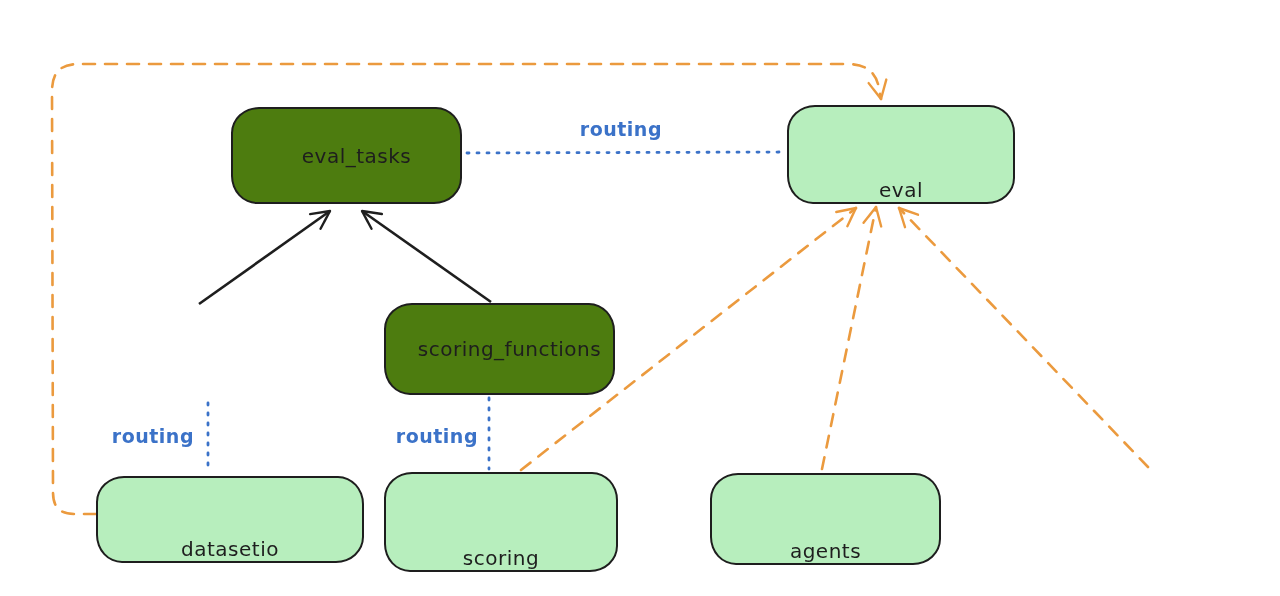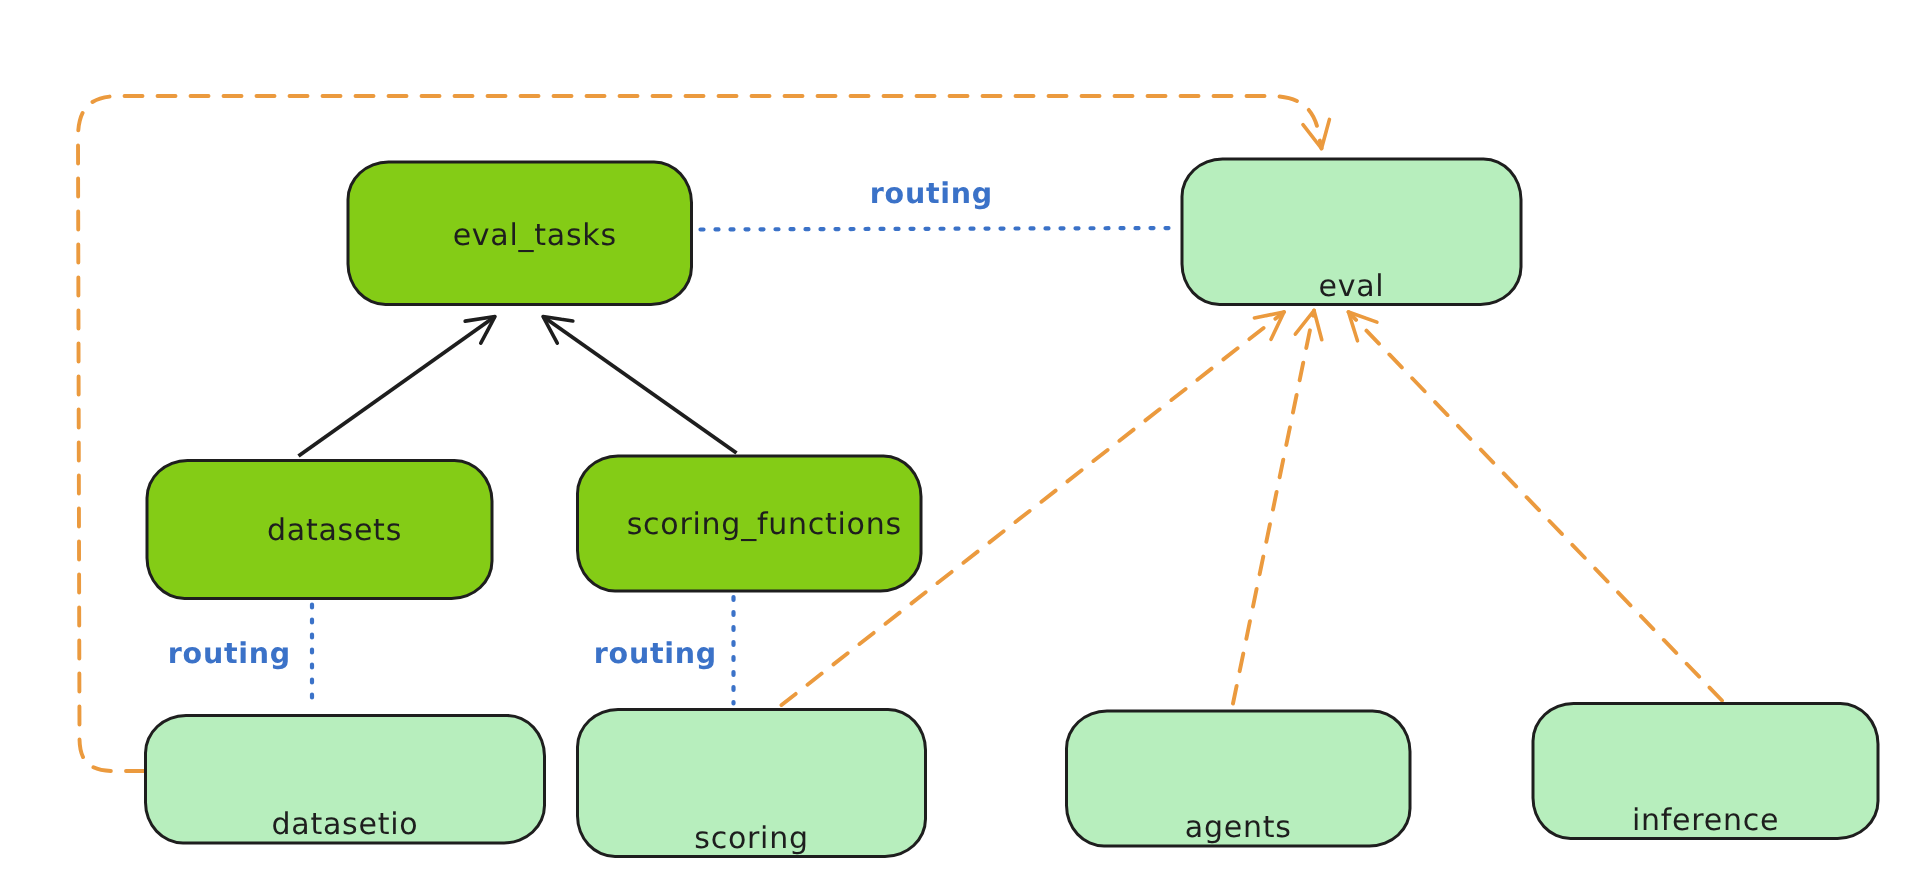--- a/index.html
+++ b/index.html
@@ -15,21 +15,21 @@
   .node{
     position:absolute;
     border:2.5px solid #1e1e1e;
     border-radius:28px 26px 28px 26px / 26px 28px 26px 28px;
     display:flex;align-items:center;justify-content:center;
     font-size:20px;color:#1e1e1e;
     letter-spacing:0.5px;
     box-sizing:border-box;
     background:#fff;
   }
-  .node.blue{background:#84cc16;padding-left:20px;}
+  .node.blue{background:#4d7c0f;padding-left:20px;}
   .node.green{background:#b7eebd;align-items:flex-end;}
   .edge-label{
     position:absolute;
     color:#3b72c8;
     font-size:19px;
     font-weight:bold;
     text-align:right;
     letter-spacing:0.5px;
   }
 </style>
@@ -62,41 +62,35 @@
   </svg>
 
   <div class="node blue" style="left:231px;top:107px;width:231px;height:97px">
     <span>eval_tasks</span>
   </div>
 
   <div class="node green" style="left:787px;top:105px;width:228px;height:99px">
     <span>eval</span>
   </div>
 
-  <div class="node blue" style="left:97px;top:306px;width:232px;height:94px">
-    <span>datasets</span>
-  </div>
 
   <div class="node blue" style="left:384px;top:303px;width:231px;height:92px">
     <span>scoring_functions</span>
   </div>
 
   <div class="node green" style="left:96px;top:476px;width:268px;height:87px">
     <span>datasetio</span>
   </div>
 
   <div class="node green" style="left:384px;top:472px;width:234px;height:100px">
     <span>scoring</span>
   </div>
 
   <div class="node green" style="left:710px;top:473px;width:231px;height:92px">
     <span>agents</span>
   </div>
 
-  <div class="node green" style="left:1021px;top:468px;width:232px;height:92px">
-    <span>inference</span>
-  </div>
 
   <div class="edge-label" style="left:572px;top:118px;width:90px">routing</div>
   <div class="edge-label" style="left:102px;top:425px;width:92px">routing</div>
   <div class="edge-label" style="left:390px;top:425px;width:88px">routing</div>
 
 </div>
 
 </body></html>

